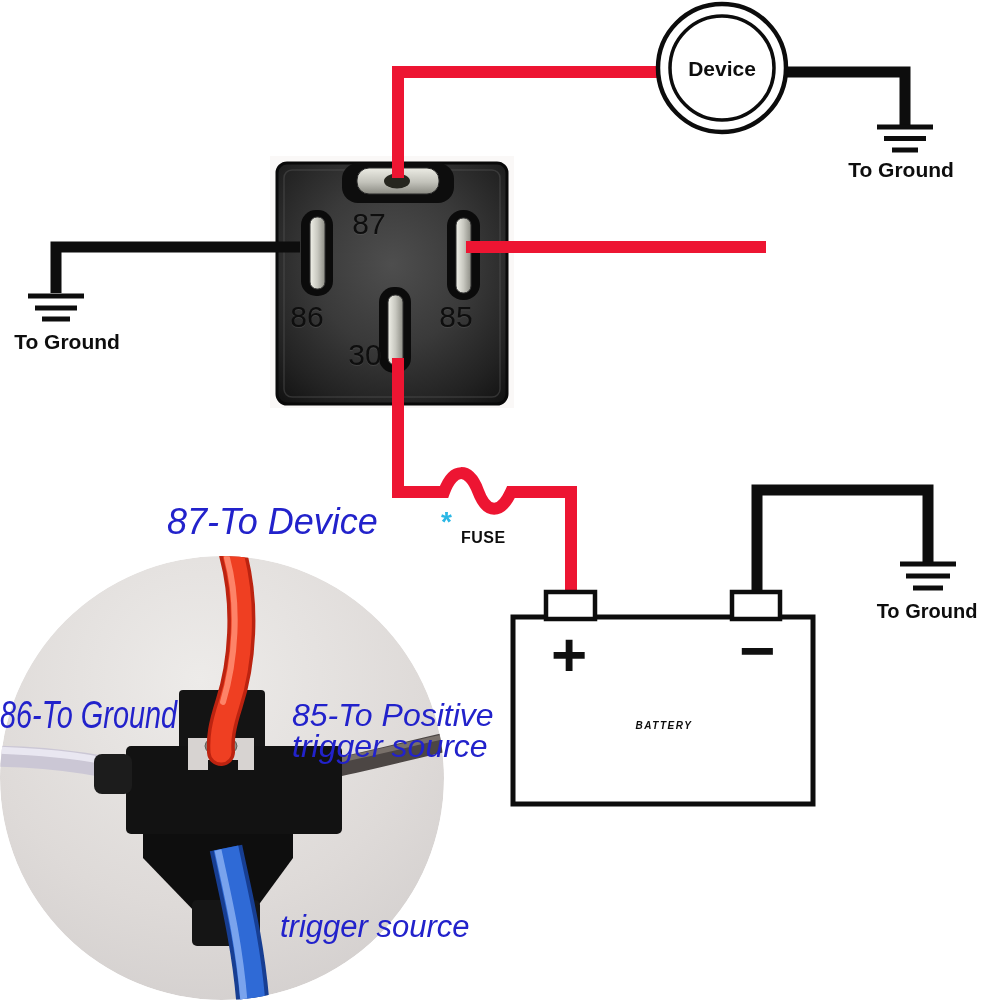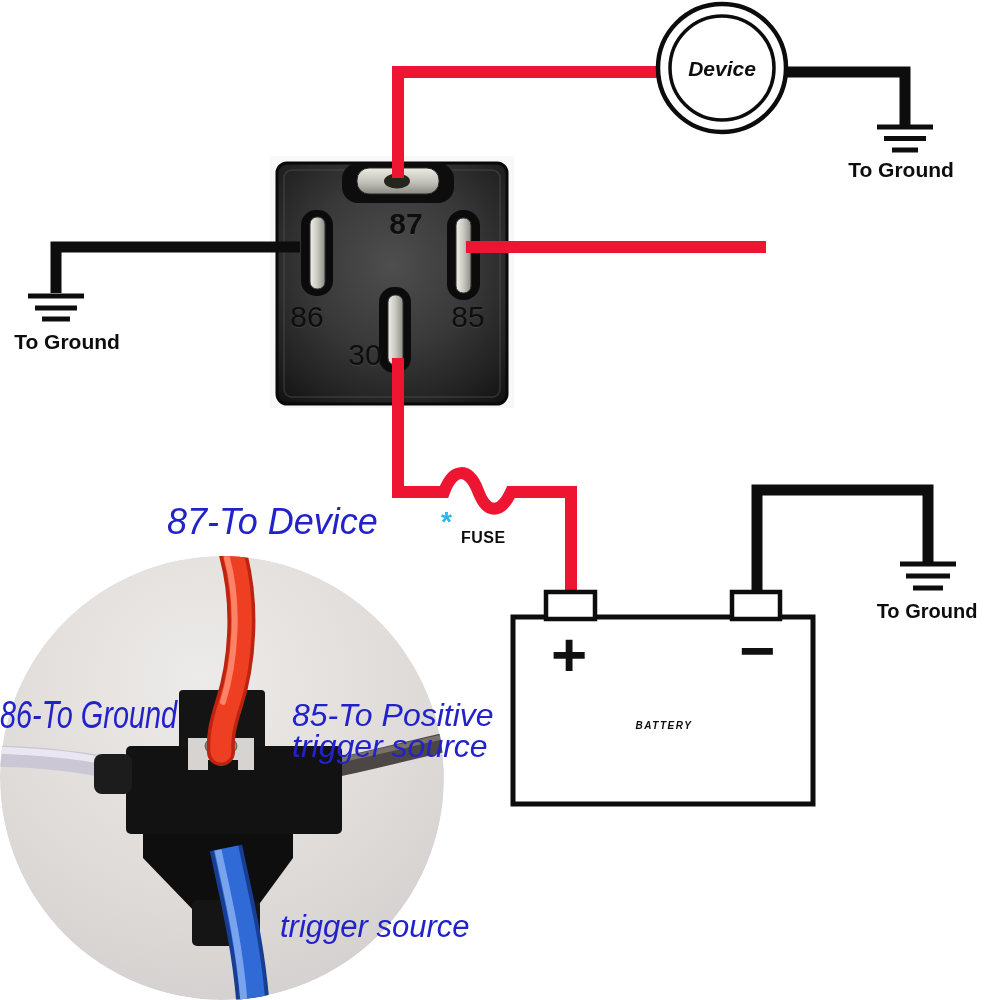--- a/index.html
+++ b/index.html
@@ -146,32 +146,32 @@
       </g>
 
       <g fill="none">
         <path d="M 226 848 C 235 892 248 942 253 1004" stroke="#173e92" stroke-width="33"></path>
         <path d="M 226 848 C 235 892 248 942 253 1004" stroke="#2f6ad6" stroke-width="25"></path>
         <path d="M 218 850 C 227 892 239 940 244 1002" stroke="#82aaf0" stroke-width="7" opacity="0.9"></path>
       </g>
     </g>
   </svg>
 
-  <div class="lbl" style="left:672px;top:57px;width:100px;font-size:21px;font-style:italic;">Device</div>
+  <div class="lbl" style="left:672px;top:57px;width:100px;font-size:21px;">Device</div>
 
   <div class="lbl" style="left:840px;top:158px;width:122px;font-size:21px;">To Ground</div>
 
 
   <div class="lbl" style="left:5px;top:330px;width:124px;font-size:21px;">To Ground</div>
 
   <div class="lbl" style="left:858px;top:600px;width:138px;font-size:20px;">To Ground</div>
 
-  <div class="pin-num" style="left:377px;top:207px;font-weight:bold;">87</div>
+  <div class="pin-num" style="left:340px;top:207px;">87</div>
   <div class="pin-num" style="left:278px;top:300px;">86</div>
-  <div class="pin-num" style="left:439px;top:300px;">85</div>
+  <div class="pin-num" style="left:427px;top:300px;">85</div>
   <div class="pin-num" style="left:336px;top:338px;">30</div>
 
   <div class="fuse-ast" style="left:441px;top:508px;">*</div>
   <div class="fuse-lbl" style="left:461px;top:530px;">FUSE</div>
 
   <div class="batt-sign" style="left:537px;top:622px;">+</div>
   <div class="batt-sign" style="left:725px;top:618px;">−</div>
   <div class="lbl" style="left:594px;top:720px;width:140px;font-size:10px;letter-spacing:1.5px;font-style:italic;">BATTERY</div>
 
   <div class="blue-lbl" style="left:167px;top:503px;font-size:36px;">87-To Device</div>

